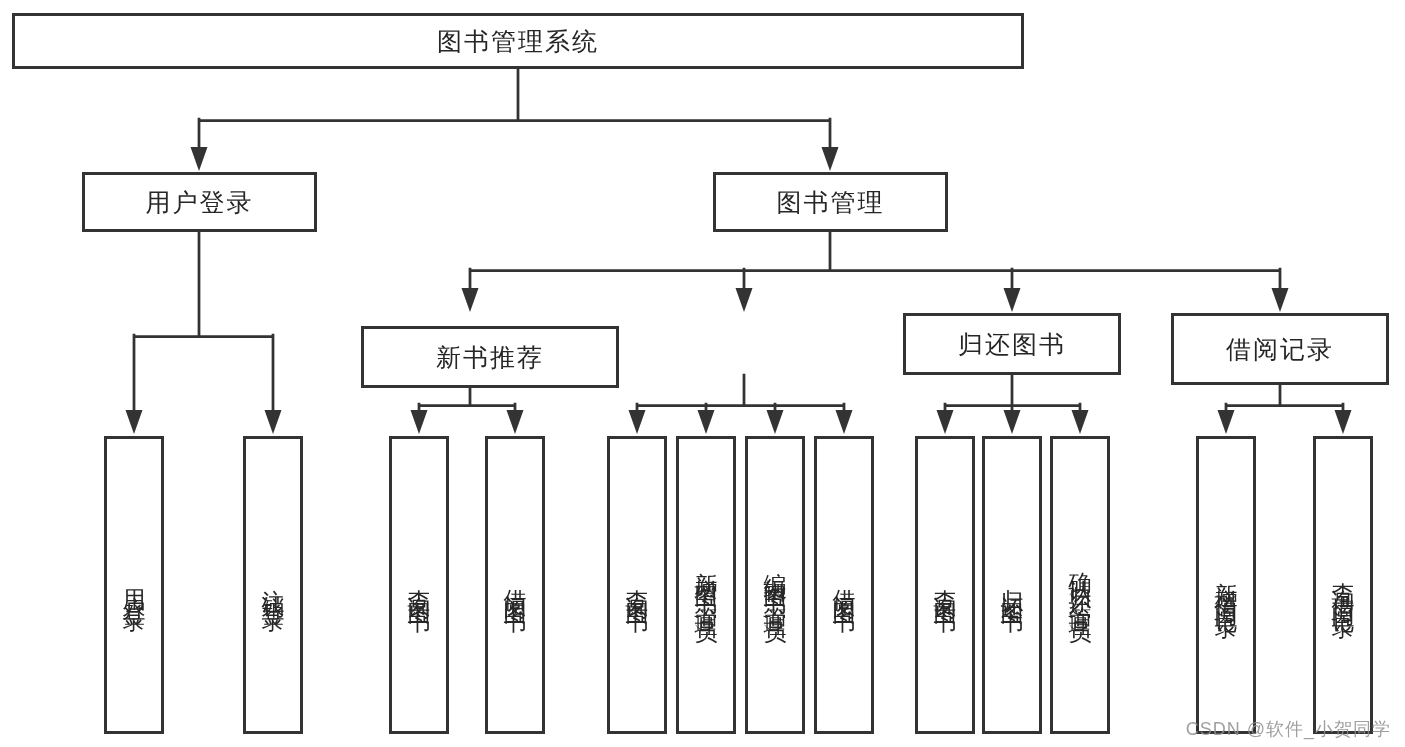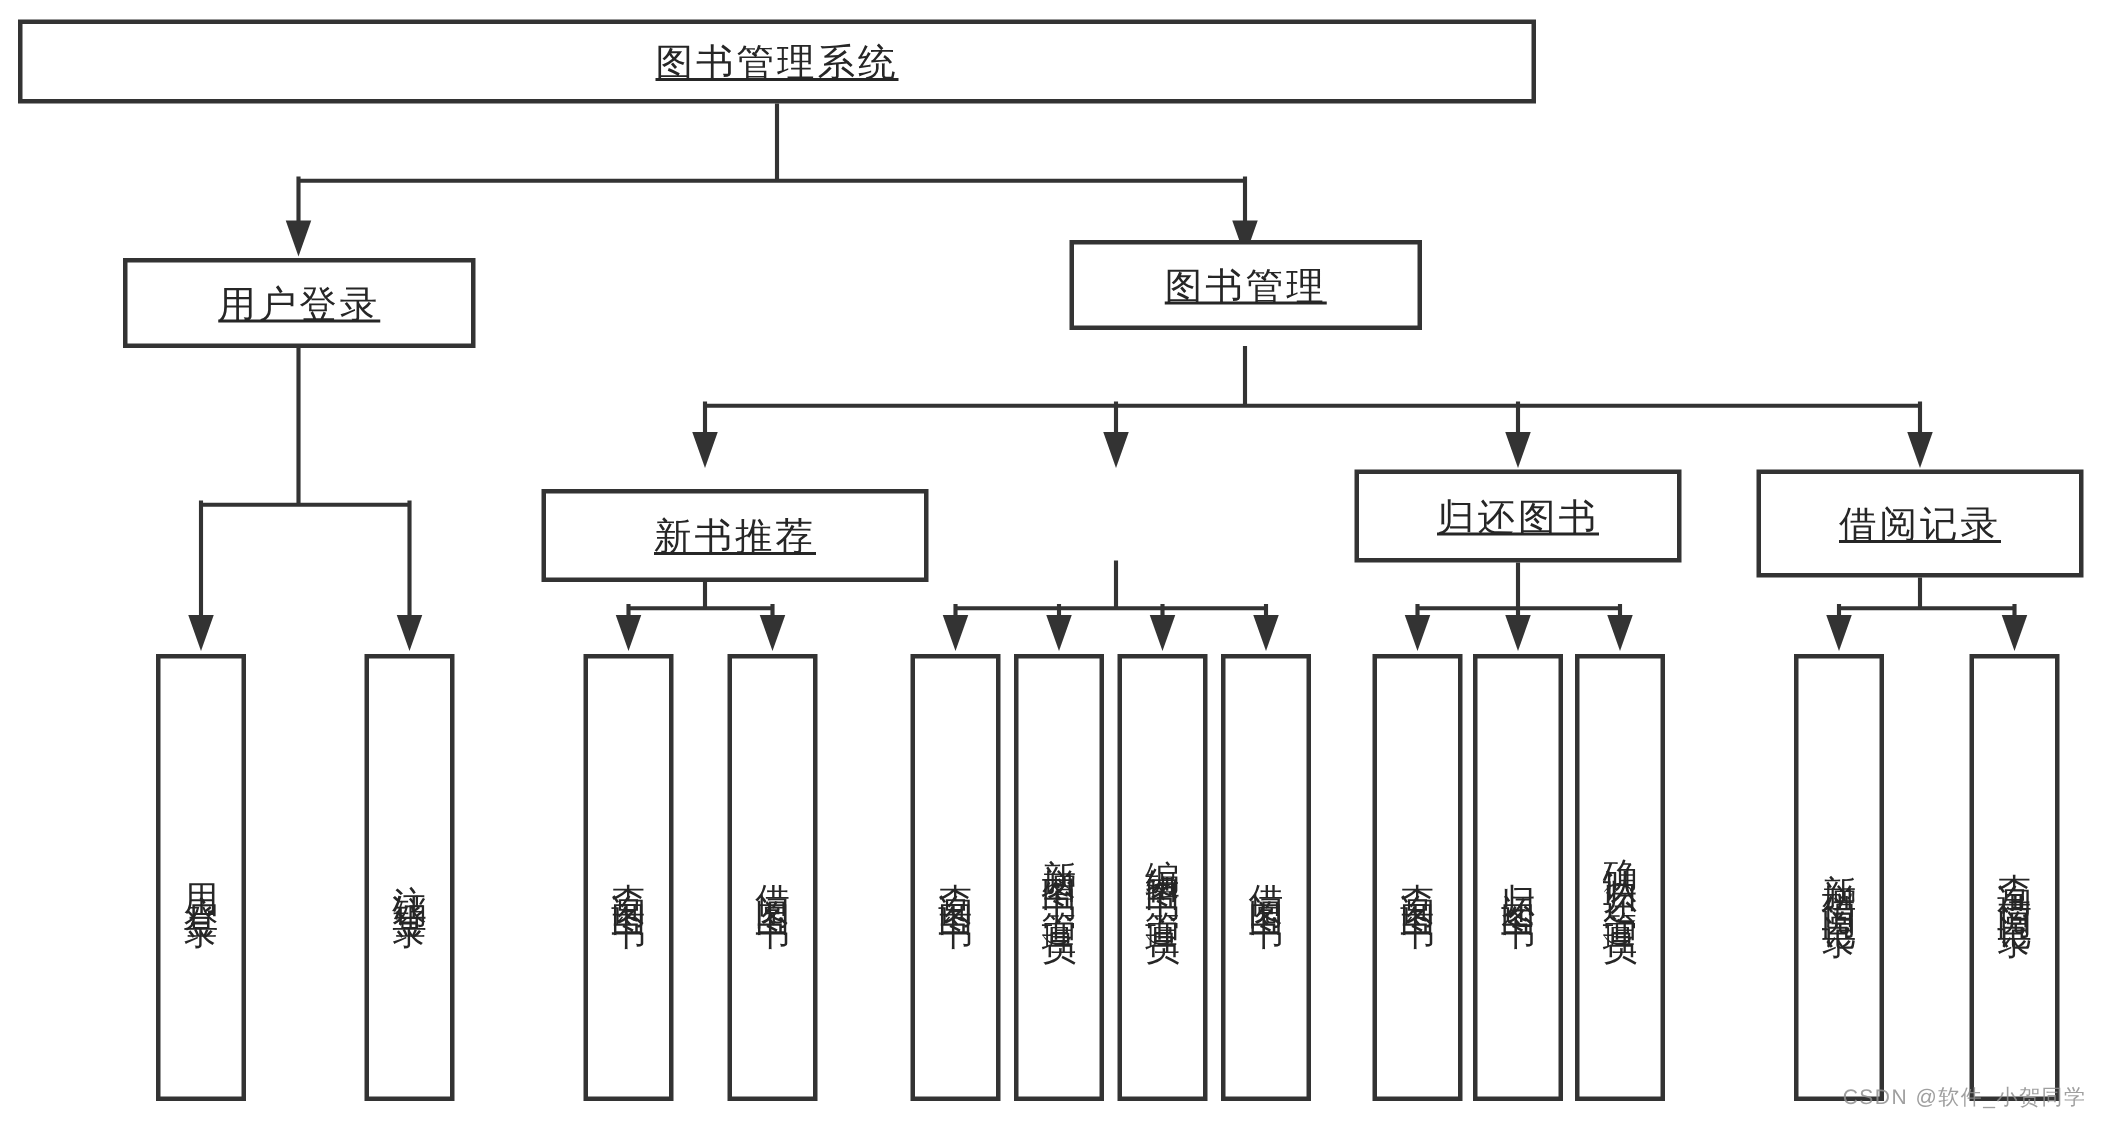--- a/index.html
+++ b/index.html
@@ -38,33 +38,32 @@
     color: var(--color-text);
     display: flex;
     align-items: center;
     justify-content: center;
     text-align: center;
   }
   .node.h {
     font-size: 25px;
     letter-spacing: 2px;
     white-space: nowrap;
-    text-decoration: underline;
   }
   .node.v {
     writing-mode: vertical-rl;
     font-size: 23px;
     letter-spacing: 7px;
     line-height: 1;
   }
   #watermark {
     position: absolute;
     right: 14px;
     bottom: 6px;
-    font-size: 14px;
+    font-size: 18px;
     letter-spacing: 1px;
     color: var(--color-watermark);
     opacity: 0.85;
     z-index: 5;
     white-space: nowrap;
   }
 </style>
 </head>
 <body>
 
@@ -103,21 +102,21 @@
     <polygon class="arrowhead" points="936.5,410 953.5,410 945,434"></polygon>
     <polygon class="arrowhead" points="1003.5,410 1020.5,410 1012,434"></polygon>
     <polygon class="arrowhead" points="1071.5,410 1088.5,410 1080,434"></polygon>
     <polygon class="arrowhead" points="1217.5,410 1234.5,410 1226,434"></polygon>
     <polygon class="arrowhead" points="1334.5,410 1351.5,410 1343,434"></polygon>
   </svg>
 
   <div class="node h" style="left:12px;top:13px;width:1012px;height:56px">图书管理系统</div>
 
   <div class="node h" style="left:82px;top:172px;width:235px;height:60px">用户登录</div>
-  <div class="node h" style="left:713px;top:160px;width:235px;height:60px">图书管理</div>
+  <div class="node h" style="left:713px;top:172px;width:235px;height:60px">图书管理</div>
 
   <div class="node h" style="left:361px;top:326px;width:258px;height:62px">新书推荐</div>
   <div class="node h" style="left:903px;top:313px;width:218px;height:62px">归还图书</div>
   <div class="node h" style="left:1171px;top:313px;width:218px;height:72px">借阅记录</div>
 
   <div class="node v" style="left:104px;top:436px;width:60px;height:298px">用户登录</div>
   <div class="node v" style="left:243px;top:436px;width:60px;height:298px">注销登录</div>
 
   <div class="node v" style="left:389px;top:436px;width:60px;height:298px">查询图书</div>
   <div class="node v" style="left:485px;top:436px;width:60px;height:298px">借阅图书</div>

